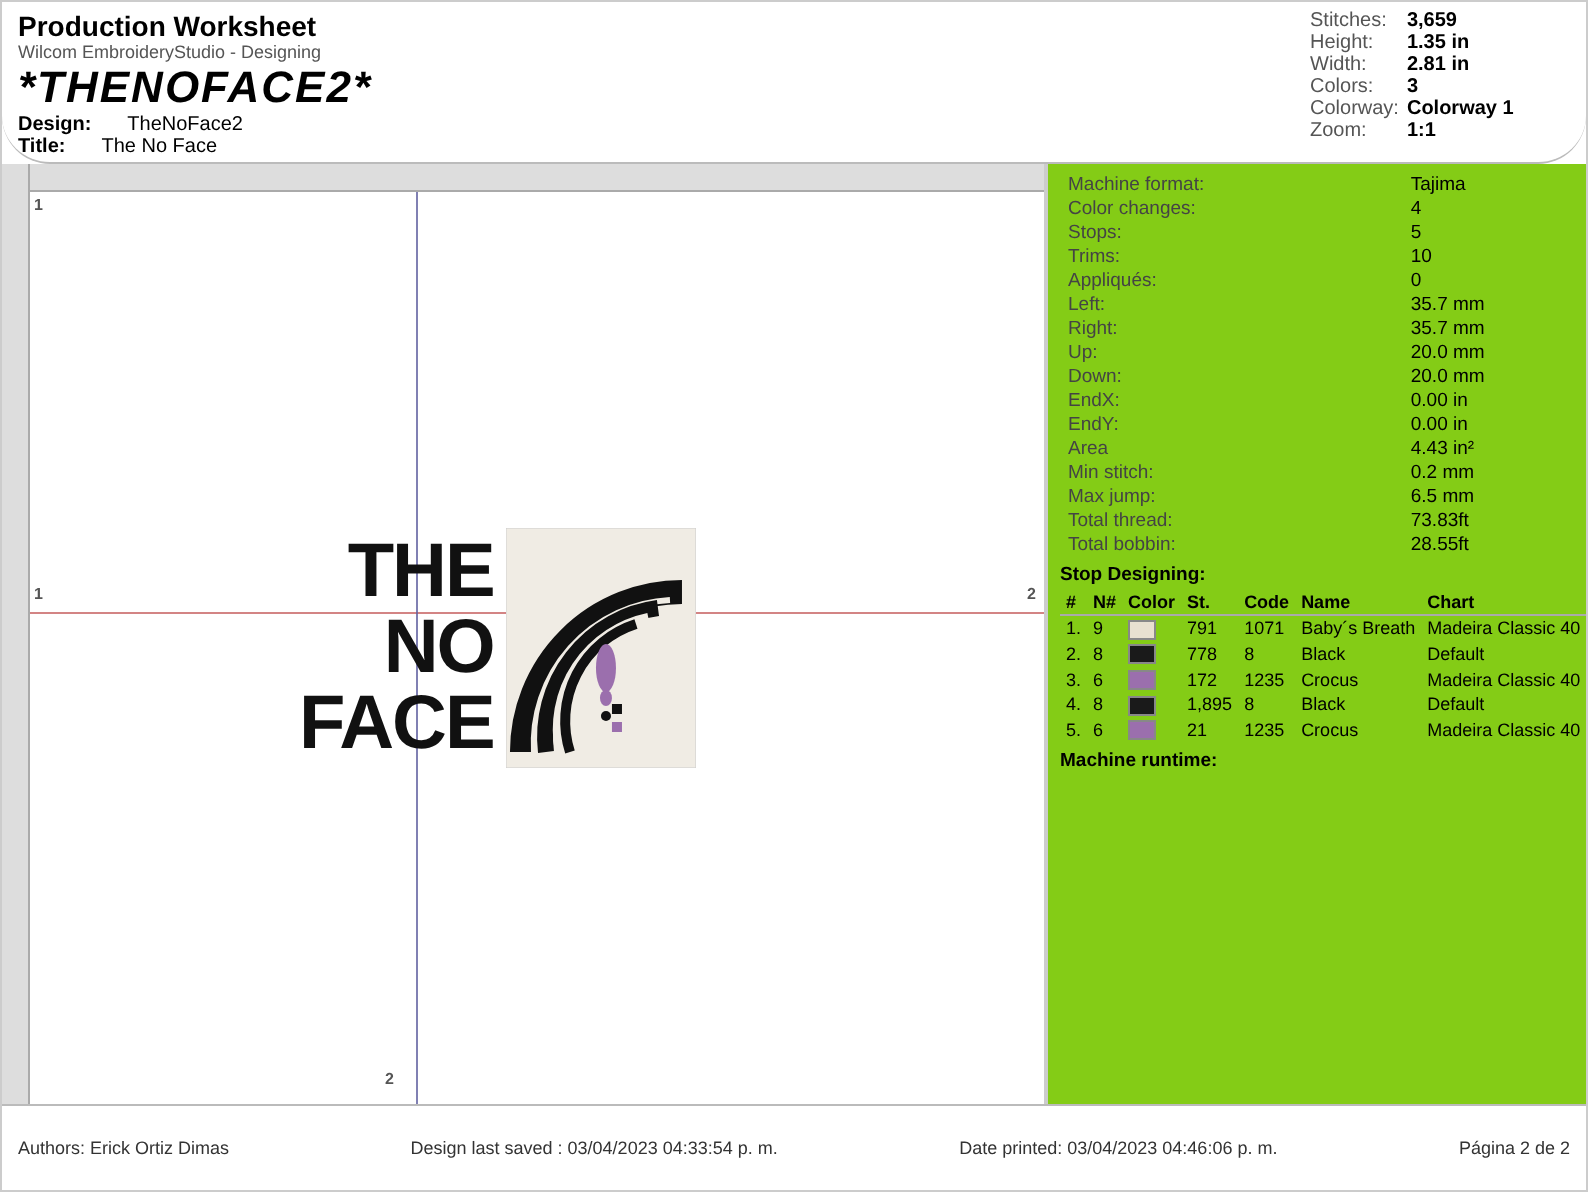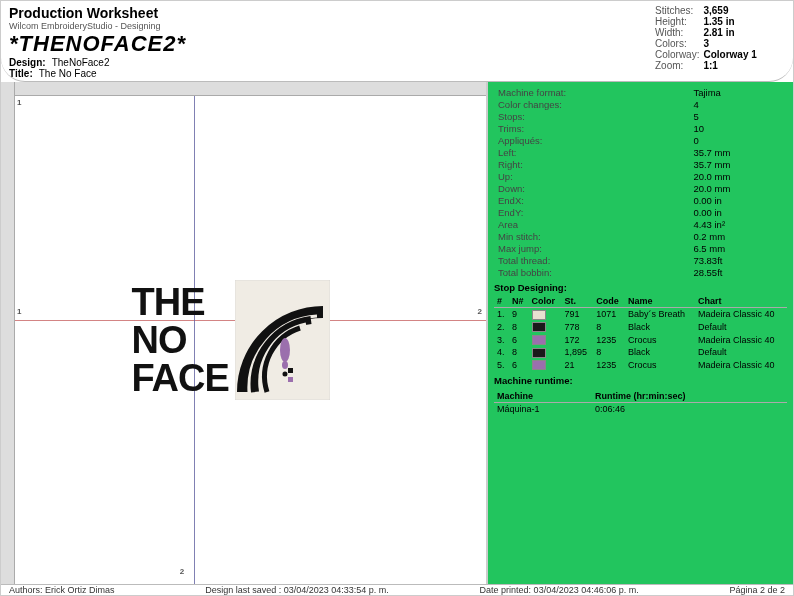--- a/index.html
+++ b/index.html
@@ -46,21 +46,21 @@
     }
     .header-design-name {
       font-size: 22px;
       font-weight: bold;
       font-style: italic;
       color: #000;
       letter-spacing: 1px;
     }
     .header-design-row {
       display: flex;
-      gap: 6px;
+      gap: 18px;
       font-size: 10px;
     }
     .header-design-label {
       font-weight: bold;
       color: #000;
     }
     .header-right {
       font-size: 10px;
       color: #000;
       text-align: left;
@@ -147,21 +147,21 @@
       left: 50%;
       top: 50%;
       transform: translate(-60%, -50%);
       display: flex;
       align-items: center;
     }
 
     .text-part {
       display: flex;
       flex-direction: column;
-      align-items: flex-start;
+      align-items: flex-end;
       line-height: 1;
     }
     .text-the {
       font-size: 38px;
       font-weight: 900;
       color: #111;
       letter-spacing: -1px;
     }
     .text-no {
       font-size: 38px;
@@ -181,32 +181,32 @@
       flex-direction: column;
       align-items: center;
       margin-left: 6px;
       position: relative;
     }
 
     
     .footer {
       background: #fff;
       border-top: 1px solid #bbb;
-      padding: 0 8px;
+      padding: 16px 8px;
       display: flex;
       justify-content: space-between;
       align-items: center;
       font-size: 9px;
       color: #333;
     }
 
     
     .right-panel {
-      width: 306px;
-      background: #22c55e;
+      width: 270px;
+      background: #84cc16;
       font-size: 9.5px;
       padding: 4px 6px;
       overflow-y: auto;
       border-left: 1px solid #ccc;
     }
 
     .info-table {
       width: 100%;
       border-collapse: collapse;
       margin-bottom: 4px;
@@ -543,34 +543,20 @@
       <td>21</td>
       <td>1235</td>
       <td>Crocus</td>
       <td>Madeira Classic 40</td>
     </tr>
           </tbody>
       </table>
 
       <div class="section-label">Machine runtime:</div>
 
-      <table class="runtime-table">
-        <thead>
-          <tr>
-            <th>Machine</th>
-            <th>Runtime (hr:min:sec)</th>
-          </tr>
-        </thead>
-        <tbody id="runtime-tbody">
-        <tr>
-      <td>Máquina-1</td>
-      <td>0:06:46</td>
-    </tr>
-          </tbody>
-      </table>
 
     </div>
   </div>
 
   <div class="footer">
     <span>Authors: Erick Ortiz Dimas</span>
     <span>Design last saved :  03/04/2023 04:33:54 p. m.</span>
     <span>Date printed: 03/04/2023 04:46:06 p. m.</span>
     <span>Página 2 de 2</span>
   </div>

